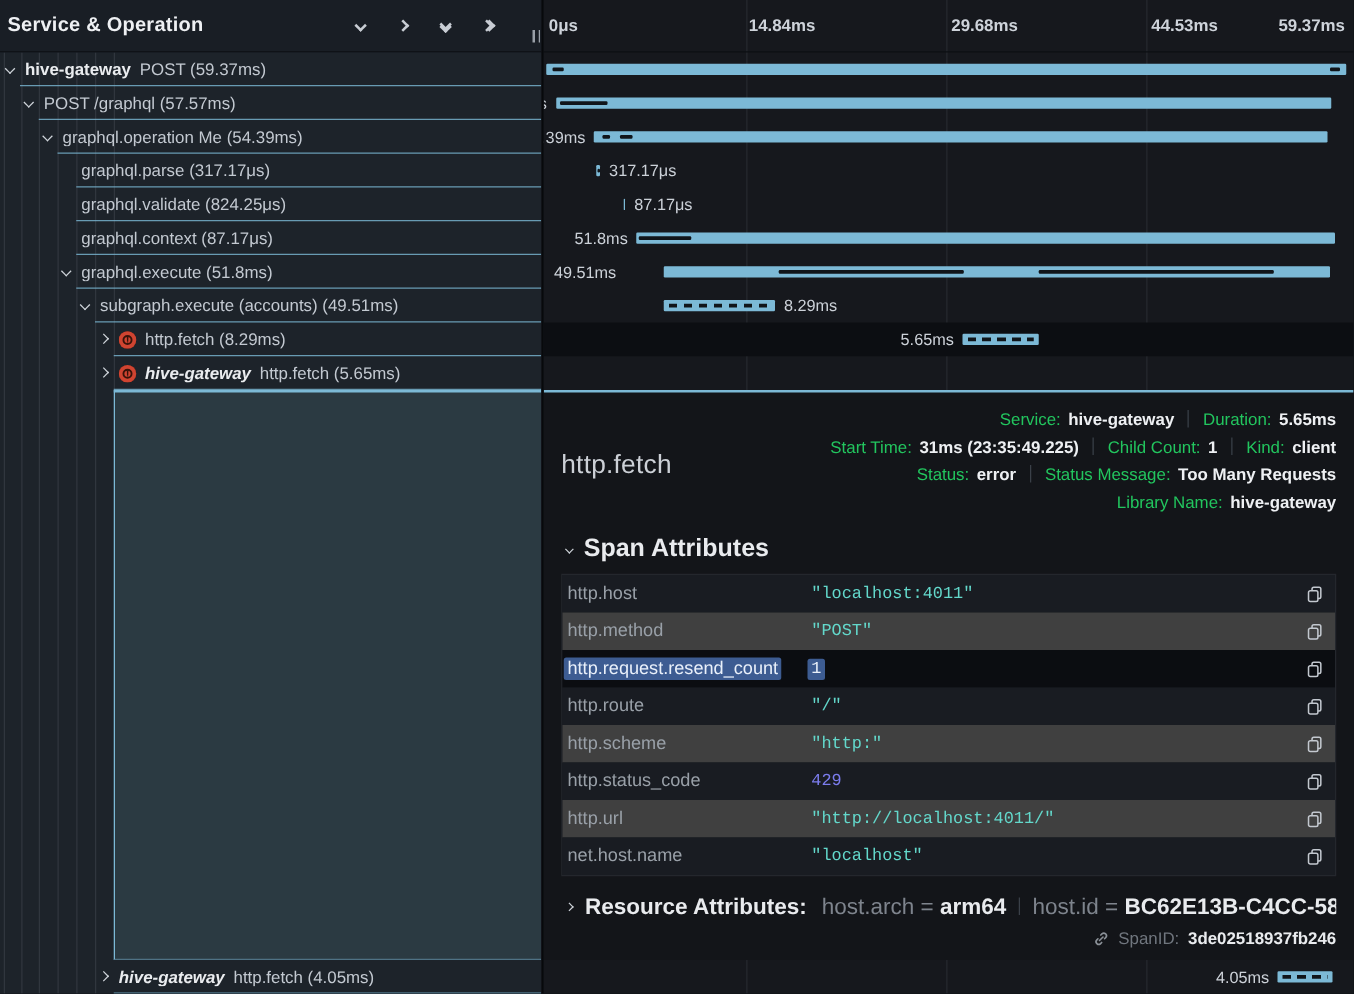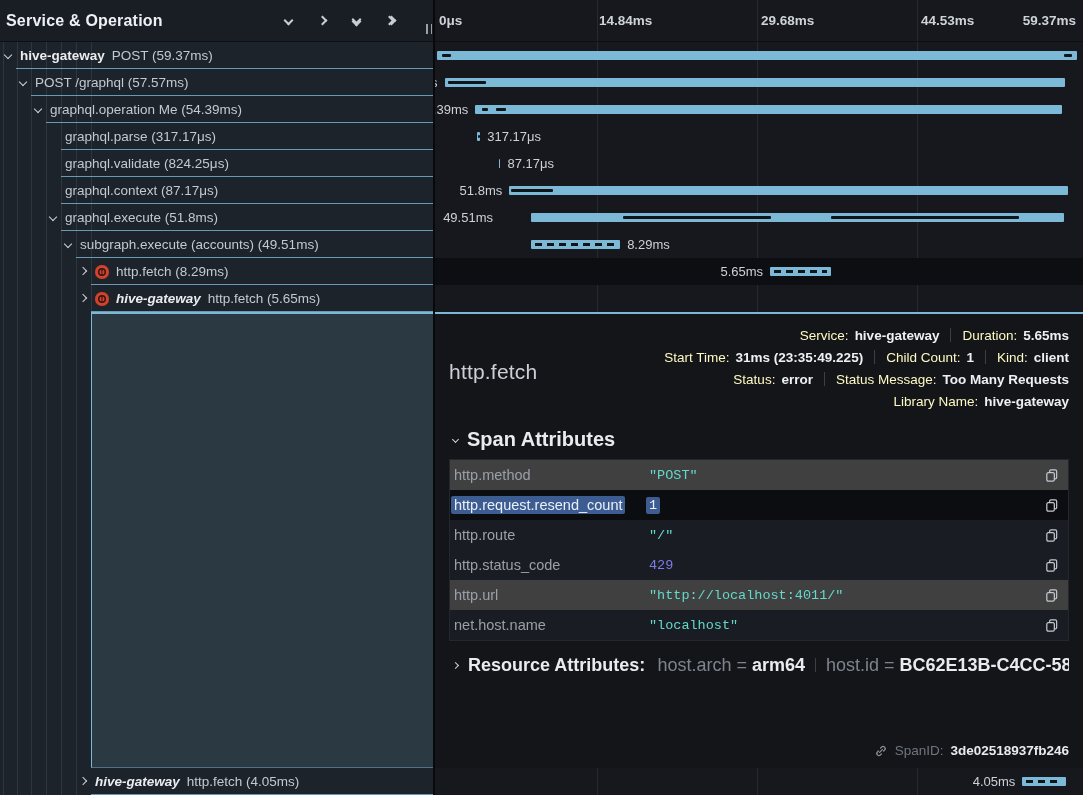--- a/index.html
+++ b/index.html
@@ -54,21 +54,21 @@
         background:repeating-linear-gradient(90deg,#10151a 0 7px,transparent 7px 12px); }
   .blabel{ position:absolute; top:0; line-height:27px; font-size:13px; color:#ccd1d8; white-space:nowrap; }
   .bottom-track{ position:absolute; top:768px; left:0; right:0; height:27px; z-index:1; }
   
   .detail{ position:absolute; top:312px; left:0; right:0; height:456px; z-index:3; background:#131519;
            border-top:2px solid #7cb9d6; padding:10px 14px 8px; display:flex; flex-direction:column; overflow:hidden; }
   .detail-head{ display:flex; justify-content:space-between; align-items:center; }
   .detail-title{ font-size:21px; color:#ccd0d6; padding-top:7px; letter-spacing:.2px; }
   .meta{ display:flex; flex-direction:column; align-items:flex-end; }
   .meta-line{ display:flex; align-items:center; height:22px; font-size:13.5px; }
-  .mlabel{ color:#fef9c3; }
+  .mlabel{ color:#22c55e; }
   .mvalue{ color:#eef0f3; font-weight:700; margin-left:6px; }
   .mdiv{ width:1px; height:14px; background:#3a4048; margin:0 11px; }
   .attr-header{ display:flex; align-items:center; gap:9px; margin:16px 0 8px 4px; font-size:20px; font-weight:700; color:#e9ebee; cursor:pointer; }
   .attr-header .chev{ width:5px; height:5px; border-width:1.8px; border-color:#cfd4da; }
   .attr-table{ border:1px solid #24272d; }
   .arow{ height:30px; display:flex; align-items:center; padding-left:4px; font-size:14px; }
   .arow.light{ background:#191c22; }
   .arow.dark{ background:#404040; }
   .arow.selected{ background:#0b0d11; }
   .akey{ width:195px; flex:none; color:#99a0a8; font-size:14.5px; }
@@ -327,20 +327,30 @@
               <span class="mlabel">Library Name:</span>
               <span class="mvalue">hive-gateway</span>
             </div>
           </div>
       </div>
       <div class="attr-header">
         <span class="chev down"></span>
         <span>Span Attributes</span>
       </div>
       <div class="attr-table" id="attr-table">
+          <div class="arow light">
+            <span class="akey">http.host</span>
+            <span class="aval string">"localhost:4011"</span>
+            <button class="acopy">
+              <svg width="15" height="15" viewBox="0 0 16 16" fill="none" stroke="#c3c8cf" stroke-width="1.3" stroke-linejoin="round">
+                <rect x="3" y="5" width="8" height="9" rx="1.5"></rect>
+                <path d="M6 5V3.5A1.5 1.5 0 0 1 7.5 2H12a1.5 1.5 0 0 1 1.5 1.5V10a1.5 1.5 0 0 1-1.5 1.5H11"></path>
+              </svg>
+            </button>
+          </div>
           <div class="arow dark">
             <span class="akey">http.method</span>
             <span class="aval string">"POST"</span>
             <button class="acopy">
               <svg width="15" height="15" viewBox="0 0 16 16" fill="none" stroke="#c3c8cf" stroke-width="1.3" stroke-linejoin="round">
                 <rect x="3" y="5" width="8" height="9" rx="1.5"></rect>
                 <path d="M6 5V3.5A1.5 1.5 0 0 1 7.5 2H12a1.5 1.5 0 0 1 1.5 1.5V10a1.5 1.5 0 0 1-1.5 1.5H11"></path>
               </svg>
             </button>
           </div>
@@ -350,20 +360,30 @@
             <button class="acopy">
               <svg width="15" height="15" viewBox="0 0 16 16" fill="none" stroke="#c3c8cf" stroke-width="1.3" stroke-linejoin="round">
                 <rect x="3" y="5" width="8" height="9" rx="1.5"></rect>
                 <path d="M6 5V3.5A1.5 1.5 0 0 1 7.5 2H12a1.5 1.5 0 0 1 1.5 1.5V10a1.5 1.5 0 0 1-1.5 1.5H11"></path>
               </svg>
             </button>
           </div>
           <div class="arow light">
             <span class="akey">http.route</span>
             <span class="aval string">"/"</span>
+            <button class="acopy">
+              <svg width="15" height="15" viewBox="0 0 16 16" fill="none" stroke="#c3c8cf" stroke-width="1.3" stroke-linejoin="round">
+                <rect x="3" y="5" width="8" height="9" rx="1.5"></rect>
+                <path d="M6 5V3.5A1.5 1.5 0 0 1 7.5 2H12a1.5 1.5 0 0 1 1.5 1.5V10a1.5 1.5 0 0 1-1.5 1.5H11"></path>
+              </svg>
+            </button>
+          </div>
+          <div class="arow dark">
+            <span class="akey">http.scheme</span>
+            <span class="aval string">"http:"</span>
             <button class="acopy">
               <svg width="15" height="15" viewBox="0 0 16 16" fill="none" stroke="#c3c8cf" stroke-width="1.3" stroke-linejoin="round">
                 <rect x="3" y="5" width="8" height="9" rx="1.5"></rect>
                 <path d="M6 5V3.5A1.5 1.5 0 0 1 7.5 2H12a1.5 1.5 0 0 1 1.5 1.5V10a1.5 1.5 0 0 1-1.5 1.5H11"></path>
               </svg>
             </button>
           </div>
           <div class="arow light">
             <span class="akey">http.status_code</span>
             <span class="aval number">429</span>

